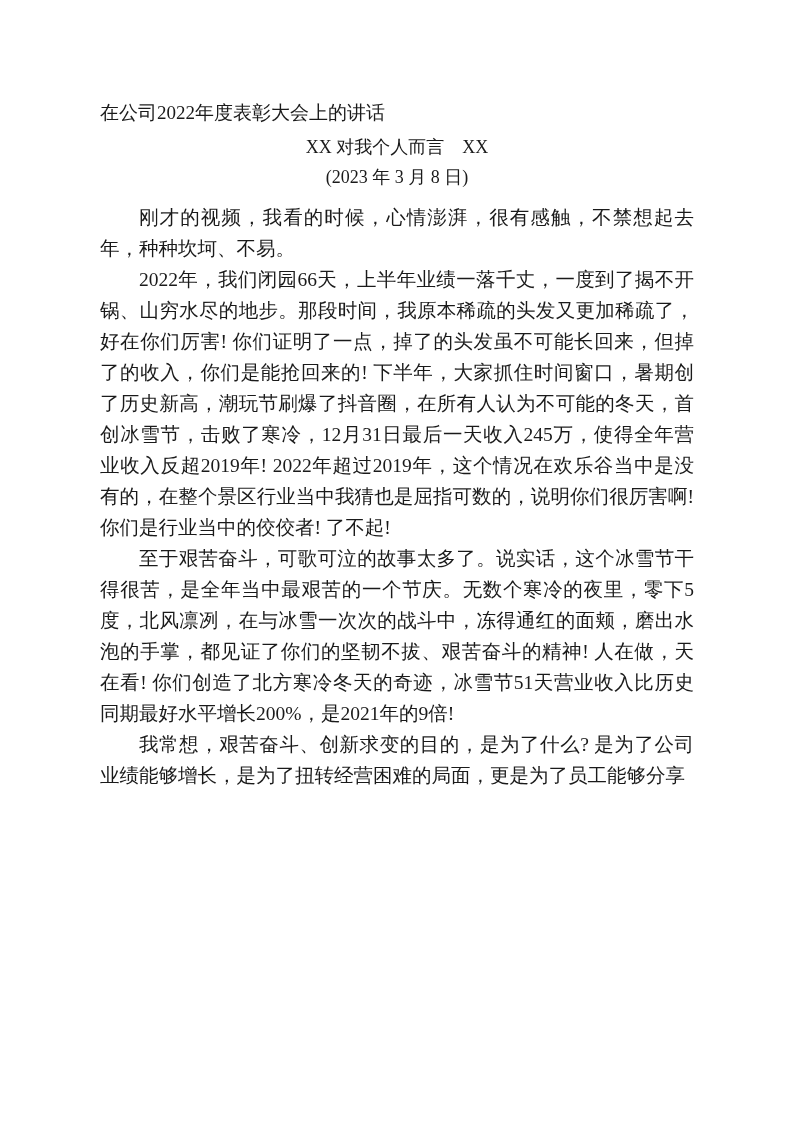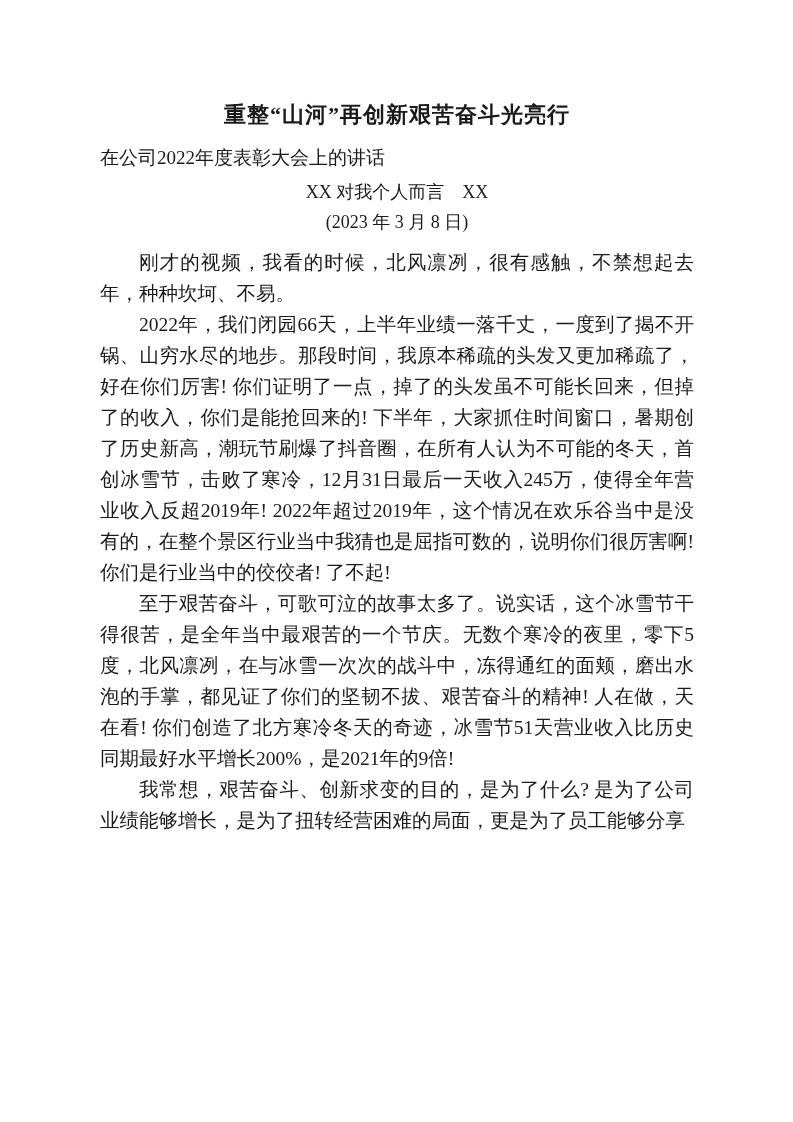--- a/index.html
+++ b/index.html
@@ -58,24 +58,23 @@
   }
   .para .bold {
     font-weight: bold;
   }
 </style>
 </head>
 <body>
 
 <div class="page">
   <div class="doc">
-    <h1 class="doc-title">重整“山河”再创新艰苦奋斗光亮行</h1>
     <div class="doc-subtitle">在公司2022年度表彰大会上的讲话</div>
     <div class="doc-author">XX 对我个人而言　XX</div>
     <div class="doc-date">(2023 年 3 月 8 日)</div>
     <div class="doc-body">
-        <p class="para"><span>刚才的视频，我看的时候，北风凛冽，很有感触，不禁想起去年，种种坎坷、不易。</span></p>
+        <p class="para"><span>刚才的视频，我看的时候，心情澎湃，很有感触，不禁想起去年，种种坎坷、不易。</span></p>
         <p class="para"><span>2022年，我们闭园66天，上半年业绩一落千丈，一度到了揭不开锅、山穷水尽的地步。那段时间，我原本稀疏的头发又更加稀疏了，好在你们厉害! 你们证明了一点，掉了的头发虽不可能长回来，但掉了的收入，你们是能抢回来的! 下半年，大家抓住时间窗口，暑期创了历史新高，潮玩节刷爆了抖音圈，在所有人认为不可能的冬天，首创冰雪节，击败了寒冷，12月31日最后一天收入245万，使得全年营业收入反超2019年! 2022年超过2019年，这个情况在欢乐谷当中是没有的，在整个景区行业当中我猜也是屈指可数的，说明你们很厉害啊! 你们是行业当中的佼佼者!  了不起!</span></p>
         <p class="para"><span>至于艰苦奋斗，可歌可泣的故事太多了。说实话，这个冰雪节干得很苦，是全年当中最艰苦的一个节庆。无数个寒冷的夜里，零下5度，北风凛冽，在与冰雪一次次的战斗中，冻得通红的面颊，磨出水泡的手掌，都见证了你们的坚韧不拔、艰苦奋斗的精神! 人在做，天在看! 你们创造了北方寒冷冬天的奇迹，冰雪节51天营业收入比历史同期最好水平增长200%，是2021年的9倍!</span></p>
         <p class="para"><span>我常想，艰苦奋斗、创新求变的目的，是为了什么? 是为了公司业绩能够增长，是为了扭转经营困难的局面，更是为了员工能够分享</span></p>
       </div>
   </div>
 </div>
 
 </body></html>

